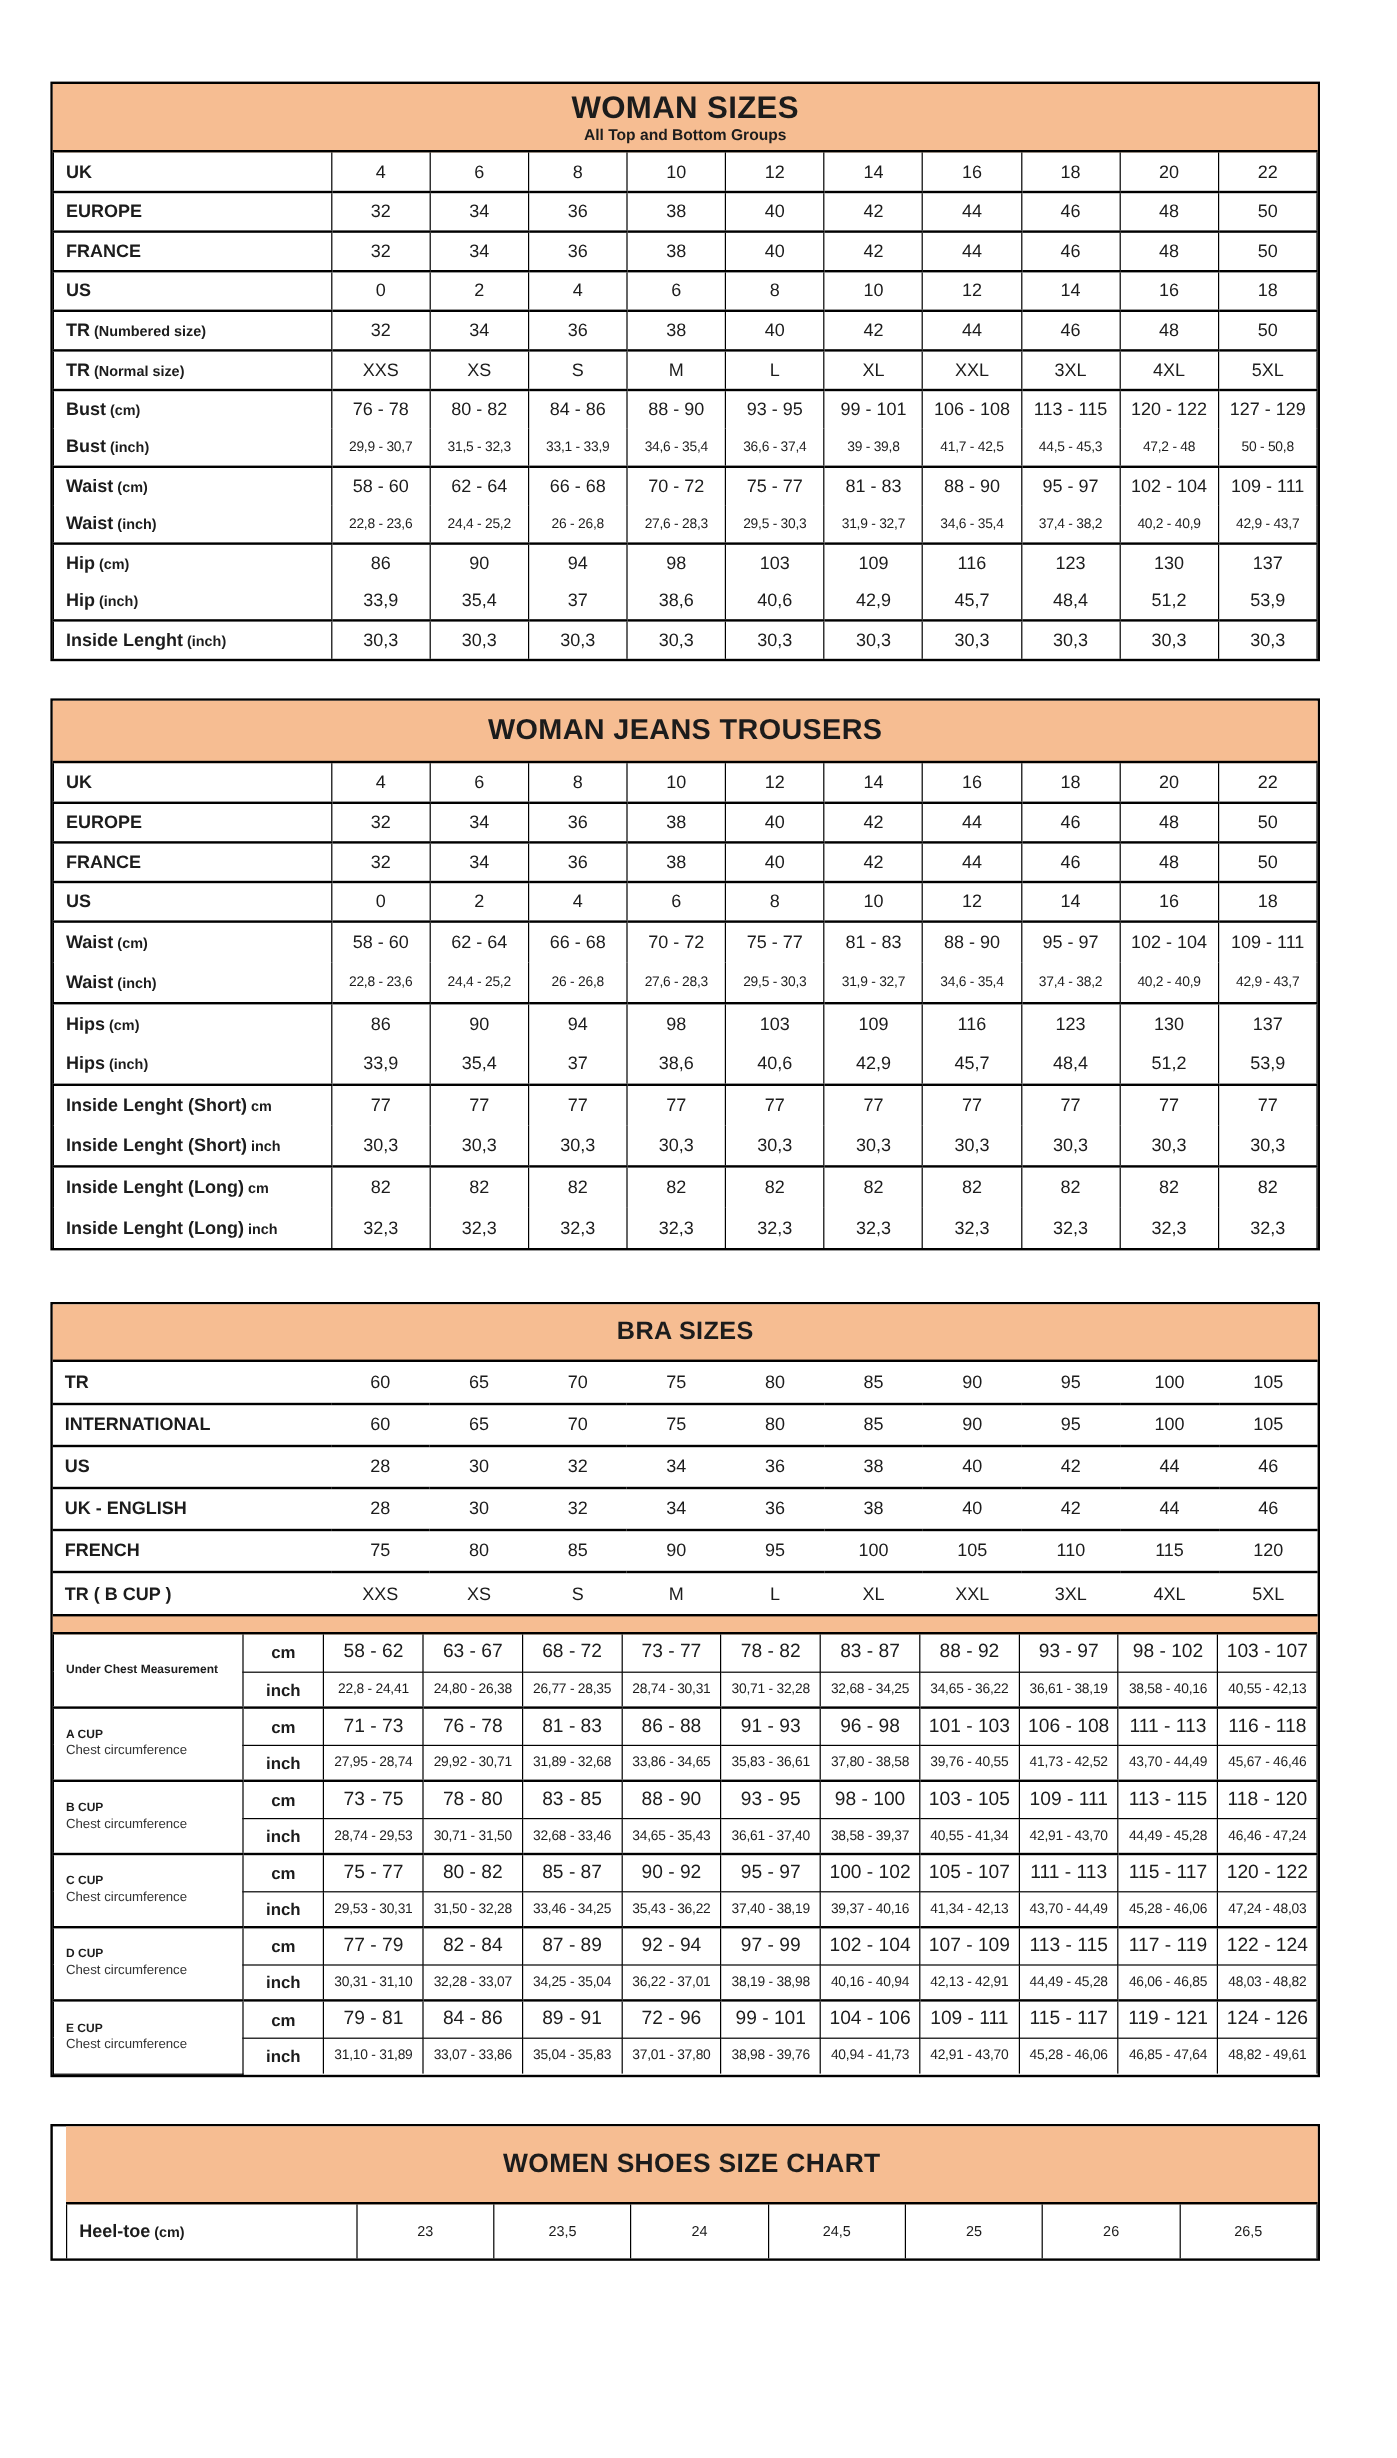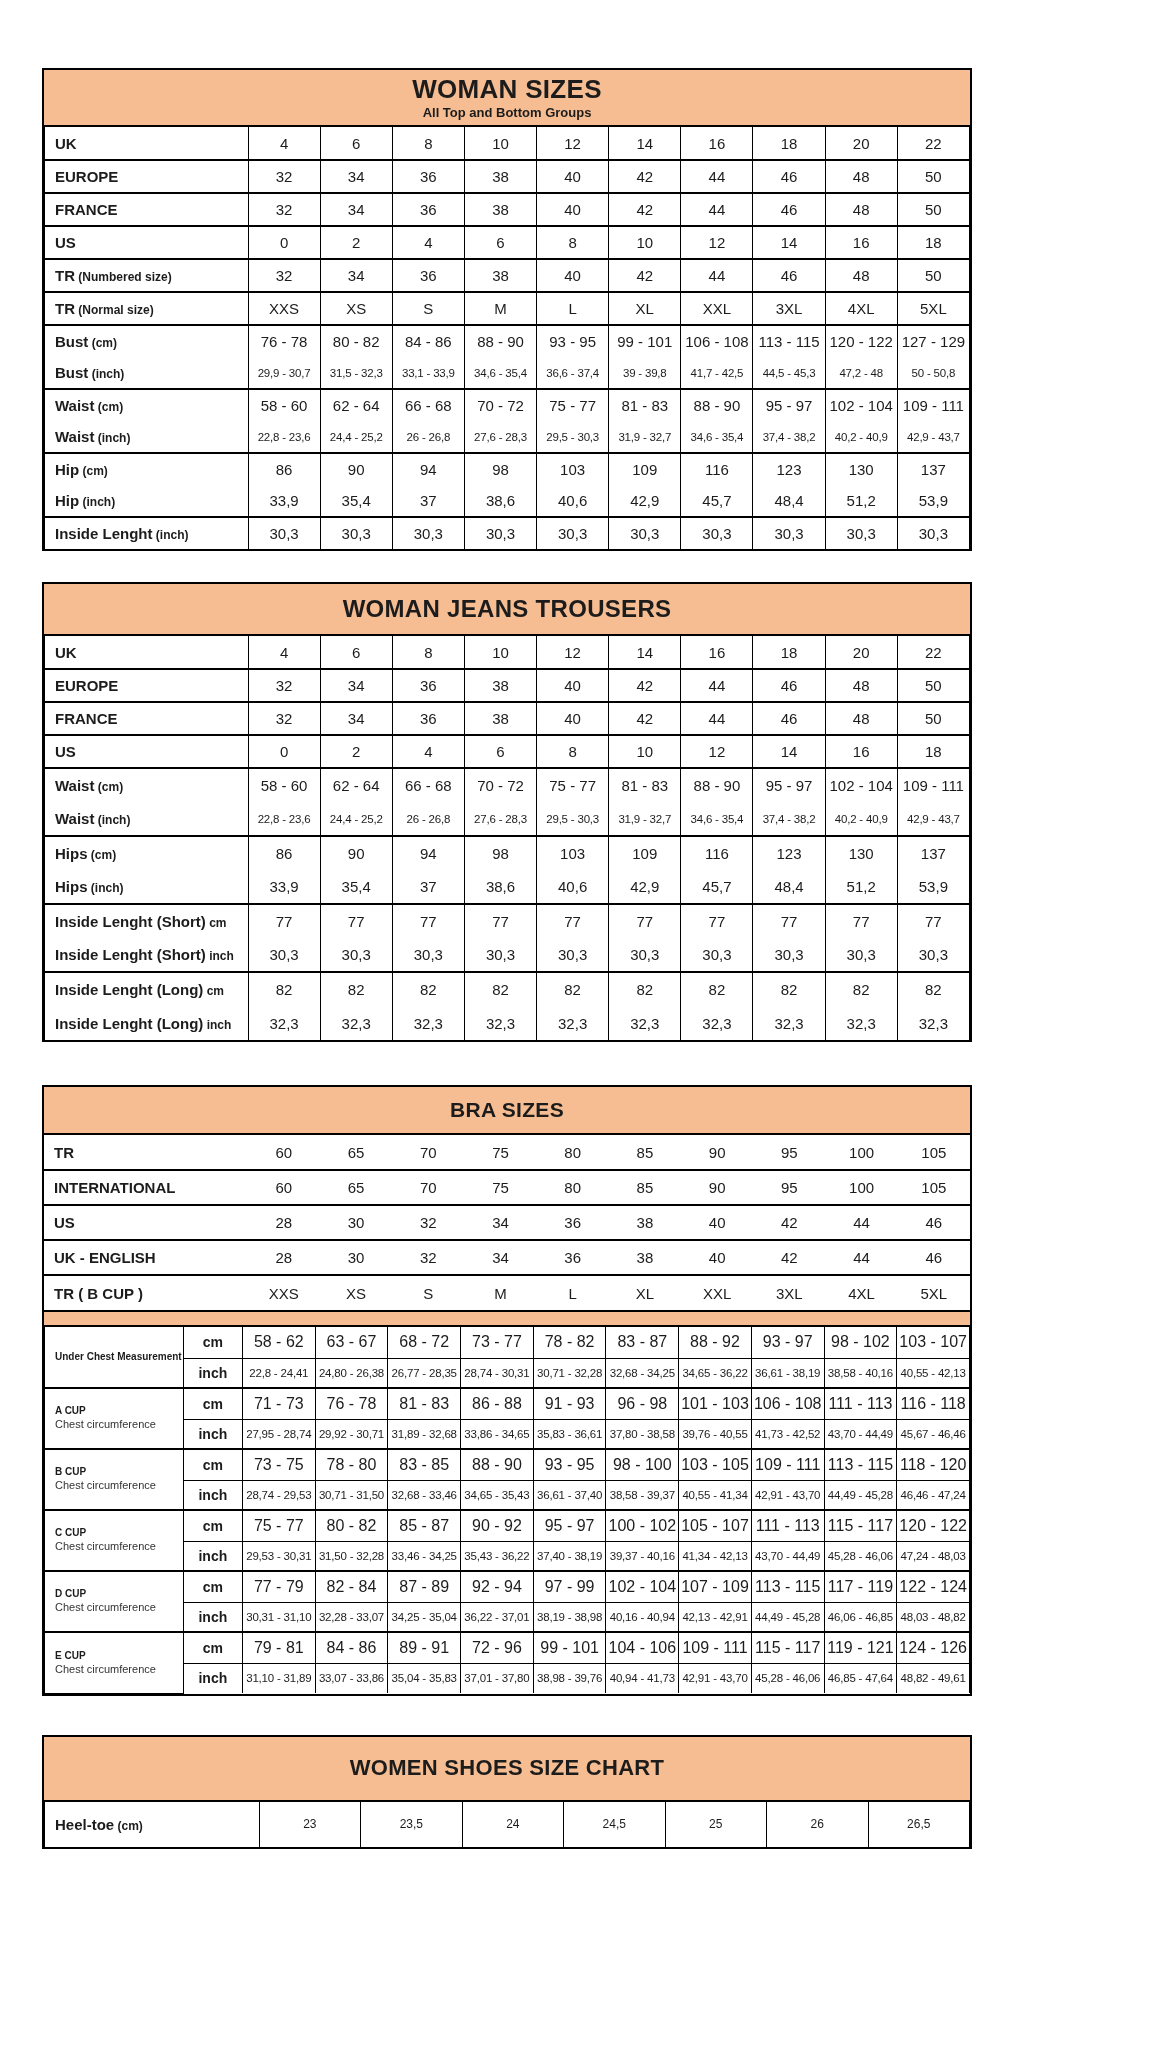--- a/index.html
+++ b/index.html
@@ -1,25 +1,25 @@
 <!DOCTYPE html>
 <html><head>
 <meta charset="utf-8">
 <style>
   html,body{margin:0;padding:0;}
   body{
     width:1164px;height:2048px;overflow:hidden;background:#ffffff;
     font-family:"Liberation Sans",sans-serif;color:#1c1c1c;
   }
-  .content{margin-left:42px;width:930px;margin-top:20px;}
+  .content{margin-left:42px;width:1058px;margin-top:20px;}
   .size-table{border:2.5px solid #000;background:#fff;}
   .tbl0{margin-top:68px;}
   .tbl1{margin-top:31px;}
   .tbl2{margin-top:43px;}
-  .tbl3{margin-top:39px;}
+  .tbl3{margin-top:39px;padding-left:11px;}
 
   .thead{
     background:#F6BD92;border-bottom:2px solid #000;
     display:flex;flex-direction:column;align-items:center;justify-content:center;
     text-align:center;line-height:1.1;
   }
   .h0{height:55px;} .h1{height:50px;} .h2{height:46px;} .h3{height:63px;}
   .title{font-weight:bold;letter-spacing:.3px;}
   .h0 .title{font-size:26px;} .h1 .title{font-size:24px;}
   .h2 .title{font-size:21px;}  .h3 .title{font-size:22px;}
@@ -480,20 +480,33 @@
             <td class="val">28</td>
             <td class="val">30</td>
             <td class="val">32</td>
             <td class="val">34</td>
             <td class="val">36</td>
             <td class="val">38</td>
             <td class="val">40</td>
             <td class="val">42</td>
             <td class="val">44</td>
             <td class="val">46</td>
+          </tr>
+          <tr class="single">
+            <th class="lbl-cell"><span class="lbl">FRENCH</span></th>
+            <td class="val">75</td>
+            <td class="val">80</td>
+            <td class="val">85</td>
+            <td class="val">90</td>
+            <td class="val">95</td>
+            <td class="val">100</td>
+            <td class="val">105</td>
+            <td class="val">110</td>
+            <td class="val">115</td>
+            <td class="val">120</td>
           </tr>
           <tr class="single">
             <th class="lbl-cell"><span class="lbl">TR ( B CUP )</span></th>
             <td class="val">XXS</td>
             <td class="val">XS</td>
             <td class="val">S</td>
             <td class="val">M</td>
             <td class="val">L</td>
             <td class="val">XL</td>
             <td class="val">XXL</td>

